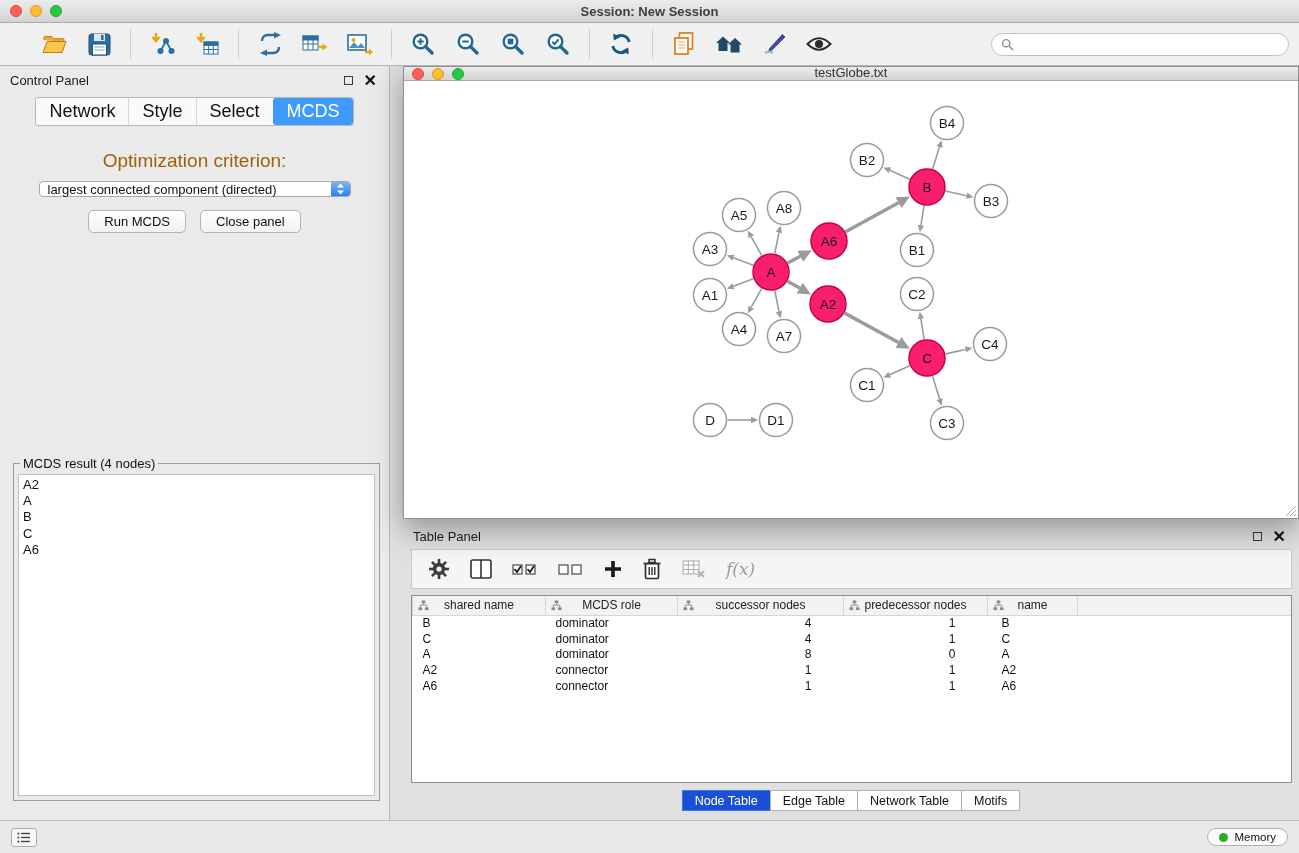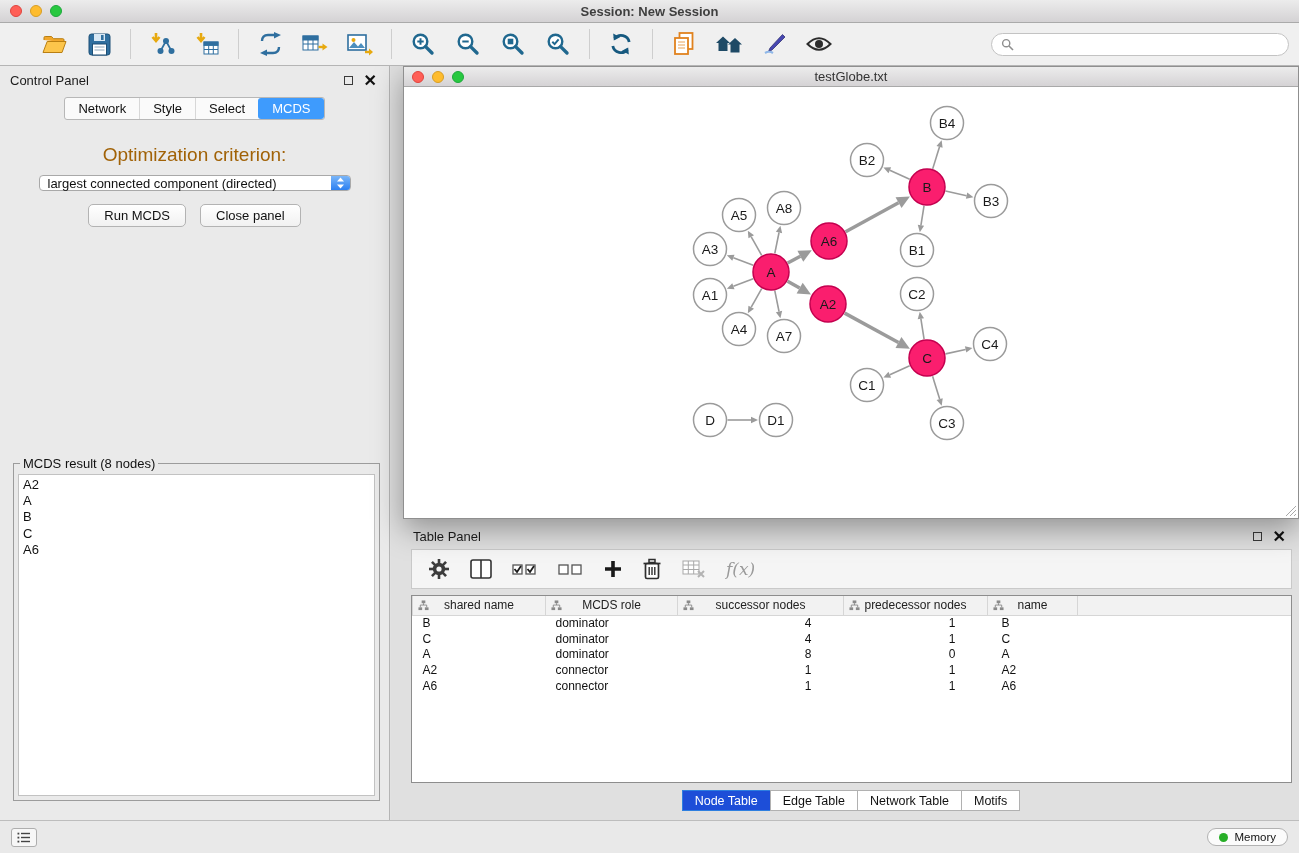--- a/index.html
+++ b/index.html
@@ -23,35 +23,35 @@
 
 .main{position:absolute;left:0;top:66px;right:0;bottom:33px}
 
 .control-panel{position:absolute;left:0;top:0;bottom:0;width:390px;background:#eaeaea;border-right:1px solid #b5b5b5}
 .cp-header{display:flex;align-items:center;padding:7px 12px 0 10px;font-size:13px;color:#1c1c1c}
 .panel-icons{margin-left:auto;display:flex;gap:11px;align-items:center}
 .float-box{width:9px;height:9px;border:1.5px solid #3a3a3a;display:inline-block;background:transparent;padding:0;cursor:pointer}
 .close-x{font-size:16px;font-weight:bold;color:#111;line-height:11px;background:none;border:none;cursor:pointer}
 .cp-tabs{display:flex;justify-content:center;margin-top:9px}
 .cp-tabs-inner{display:flex;border:1px solid #b7b7b7;background:#fafafa;border-radius:3px}
-.cp-tab{font-size:13px;padding:3px 13px;border-left:1px solid #d7d7d7;color:#111;cursor:pointer}
+.cp-tab{font-size:18px;padding:3px 13px;border-left:1px solid #d7d7d7;color:#111;cursor:pointer}
 .cp-tab:first-child{border-left:none}
 .cp-tab.active{background:#3e9bfd;color:#fff;border-radius:3px;border-left-color:transparent}
 .opt-label{text-align:center;font-size:19px;margin-top:24px;color:#a16207}
 .combo{width:312px;height:16px;margin:9px auto 0;border:1px solid #a9a9a9;border-radius:4px;background:#fff;display:flex;align-items:center;font-size:13px;padding-left:8px;position:relative;color:#111;cursor:pointer}
 .combo-arrows{position:absolute;right:0;top:0;bottom:0;width:19px;background:linear-gradient(#7ab6f9,#2c80f1);border-radius:0 3px 3px 0;display:flex;align-items:center;justify-content:center}
 .btn-row{display:flex;justify-content:center;gap:14px;margin-top:13px}
 .mac-btn{background:linear-gradient(#fff,#f1f1f1);border:1px solid #b3b3b3;border-radius:5px;font-size:13px;padding:3px 15px;color:#111;cursor:pointer;font-family:Liberation Sans, sans-serif}
 fieldset.result{position:absolute;left:13px;right:9px;top:390px;bottom:19px;border:1px solid #9c9c9c;padding:3px 4px 4px 4px;background:#eaeaea}
 fieldset.result legend{font-size:13px;padding:0 3px;margin-left:2px;color:#111}
 .result-list{width:100%;height:100%;background:#fff;border:1px solid #c2c2c2;font-size:13px;line-height:16.2px;padding:2px 4px;overflow:hidden;color:#111}
 
 .desktop{position:absolute;left:391px;right:0;top:0;bottom:0;background:#e0e0e0}
 .net-window{position:absolute;left:12px;top:0;width:896px;height:453px;background:#fff;border:1px solid #8f8f8f;box-shadow:0 10px 28px rgba(0,0,0,.35);z-index:2}
-.net-titlebar{height:20px;background:linear-gradient(#ececec,#d5d3d5);border-bottom:1px solid #a9a9a9;display:flex;align-items:center;position:relative}
+.net-titlebar{height:14px;background:linear-gradient(#ececec,#d5d3d5);border-bottom:1px solid #a9a9a9;display:flex;align-items:flex-end;position:relative}
 .net-titlebar .lights{margin-left:8px}
 .net-title{position:absolute;left:0;right:0;text-align:center;font-size:13px;color:#333}
 .net-canvas{position:absolute;left:0;top:23px;right:0;bottom:0;background:#fff;overflow:hidden}
 .resize-grip{position:absolute;right:1px;bottom:1px}
 
 .table-panel{position:absolute;left:20px;right:7px;top:455px;height:296px}
 .tp-header{display:flex;align-items:center;font-size:13px;color:#1c1c1c;padding:8px 6px 0 2px}
 .tp-toolbar{margin-top:5px;height:40px;background:#f5f5f5;border:1px solid #c9c9c9;display:flex;align-items:center;gap:20px;padding:0 6px 0 16px}
 .ttbtn{background:none;border:none;display:flex;align-items:center;justify-content:center;cursor:pointer;flex:none;padding:0}
 .fx-label{font-family:"DejaVu Serif","Liberation Serif",serif;font-style:italic;font-size:17px;color:#9a9a9a}
@@ -257,21 +257,21 @@
             <path d="M5.5 1.5 L9 5.5 H2z" fill="#fff"></path>
             <path d="M5.5 12.5 L2 8.5 h7z" fill="#fff"></path>
           </svg>
       </span>
     </div>
     <div class="btn-row">
       <button class="mac-btn">Run MCDS</button>
       <button class="mac-btn">Close panel</button>
     </div>
     <fieldset class="result">
-      <legend>MCDS result (8 nodes)</legend>
+      <legend>MCDS result (4 nodes)</legend>
       <div class="result-list">
           <div>A2</div>
           <div>A</div>
           <div>B</div>
           <div>C</div>
           <div>A6</div>
         </div>
     </fieldset>
   </div>
 

